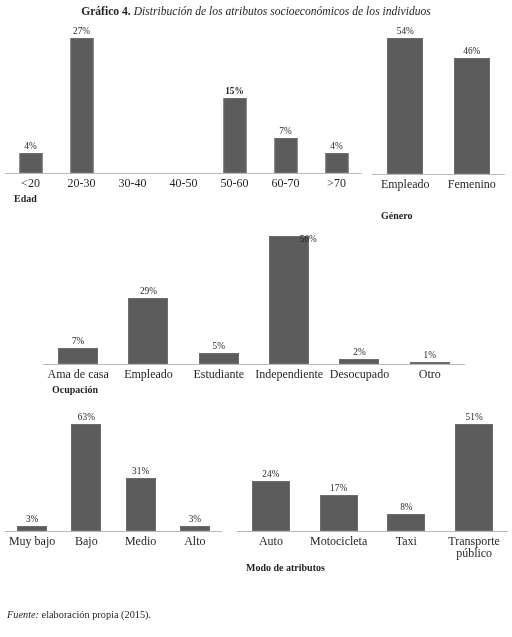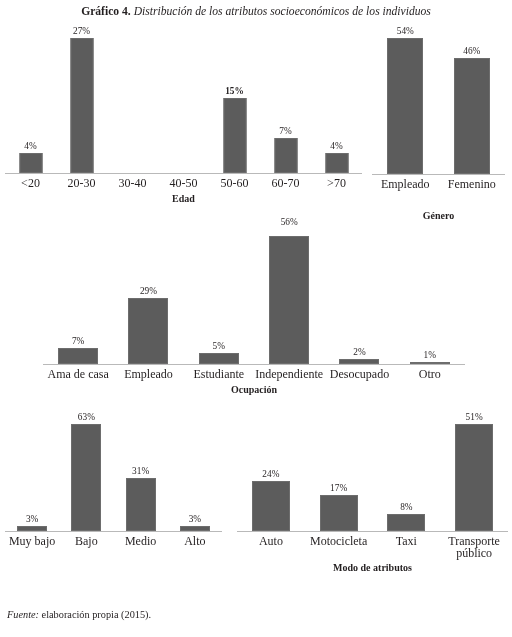--- a/index.html
+++ b/index.html
@@ -85,23 +85,23 @@
     white-space: nowrap;
     text-align: center;
     color: #231f20;
   }
   .tick-label.wrap {
     white-space: normal;
     width: 64px;
   }
   .axis-title {
     position: absolute;
-    left: 0;
+    left: 9px;
     width: 100%;
-    text-align: center;
+    text-align: left;
     font-size: 10px;
     font-weight: bold;
     line-height: 12px;
     white-space: nowrap;
     color: #231f20;
   }
 
   
   #source-note {
     position: absolute;
@@ -187,21 +187,21 @@
         <div class="bar-value" style="bottom: 68px;">29%</div>
       </div>
       <div class="tick-label" style="top: 133px; left: 105.5px;">Empleado</div>
       <div class="bar-slot" style="left: 140.667px; width: 70.3333px; height: 128px;">
         <div class="bar" style="width: 40px; height: 11px; background: rgb(92, 92, 92); border-color: rgb(109, 109, 109);"></div>
         <div class="bar-value" style="bottom: 13px;">5%</div>
       </div>
       <div class="tick-label" style="top: 133px; left: 175.833px;">Estudiante</div>
       <div class="bar-slot" style="left: 211px; width: 70.3333px; height: 128px;">
         <div class="bar" style="width: 40px; height: 128px; background: rgb(92, 92, 92); border-color: rgb(109, 109, 109);"></div>
-        <div class="bar-value" style="bottom: 137px;">56%</div>
+        <div class="bar-value" style="bottom: 120px; margin-left: 19px;">56%</div>
       </div>
       <div class="tick-label" style="top: 133px; left: 246.167px;">Independiente</div>
       <div class="bar-slot" style="left: 281.333px; width: 70.3333px; height: 128px;">
         <div class="bar" style="width: 40px; height: 5px; background: rgb(92, 92, 92); border-color: rgb(109, 109, 109);"></div>
         <div class="bar-value" style="bottom: 7px;">2%</div>
       </div>
       <div class="tick-label" style="top: 133px; left: 316.5px;">Desocupado</div>
       <div class="bar-slot" style="left: 351.667px; width: 70.3333px; height: 128px;">
         <div class="bar" style="width: 40px; height: 2px; background: rgb(92, 92, 92); border-color: rgb(109, 109, 109);"></div>
         <div class="bar-value" style="bottom: 4px;">1%</div>

